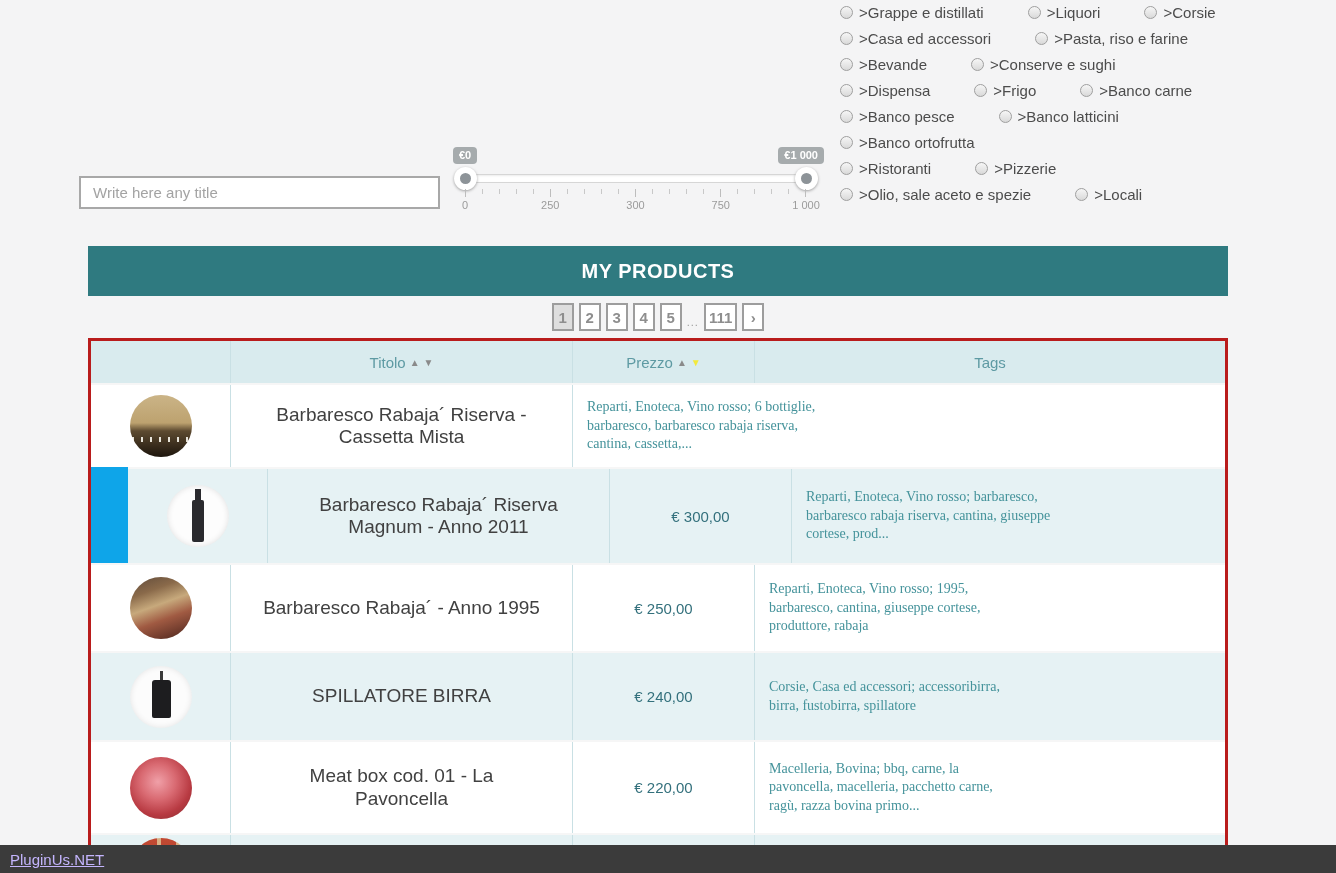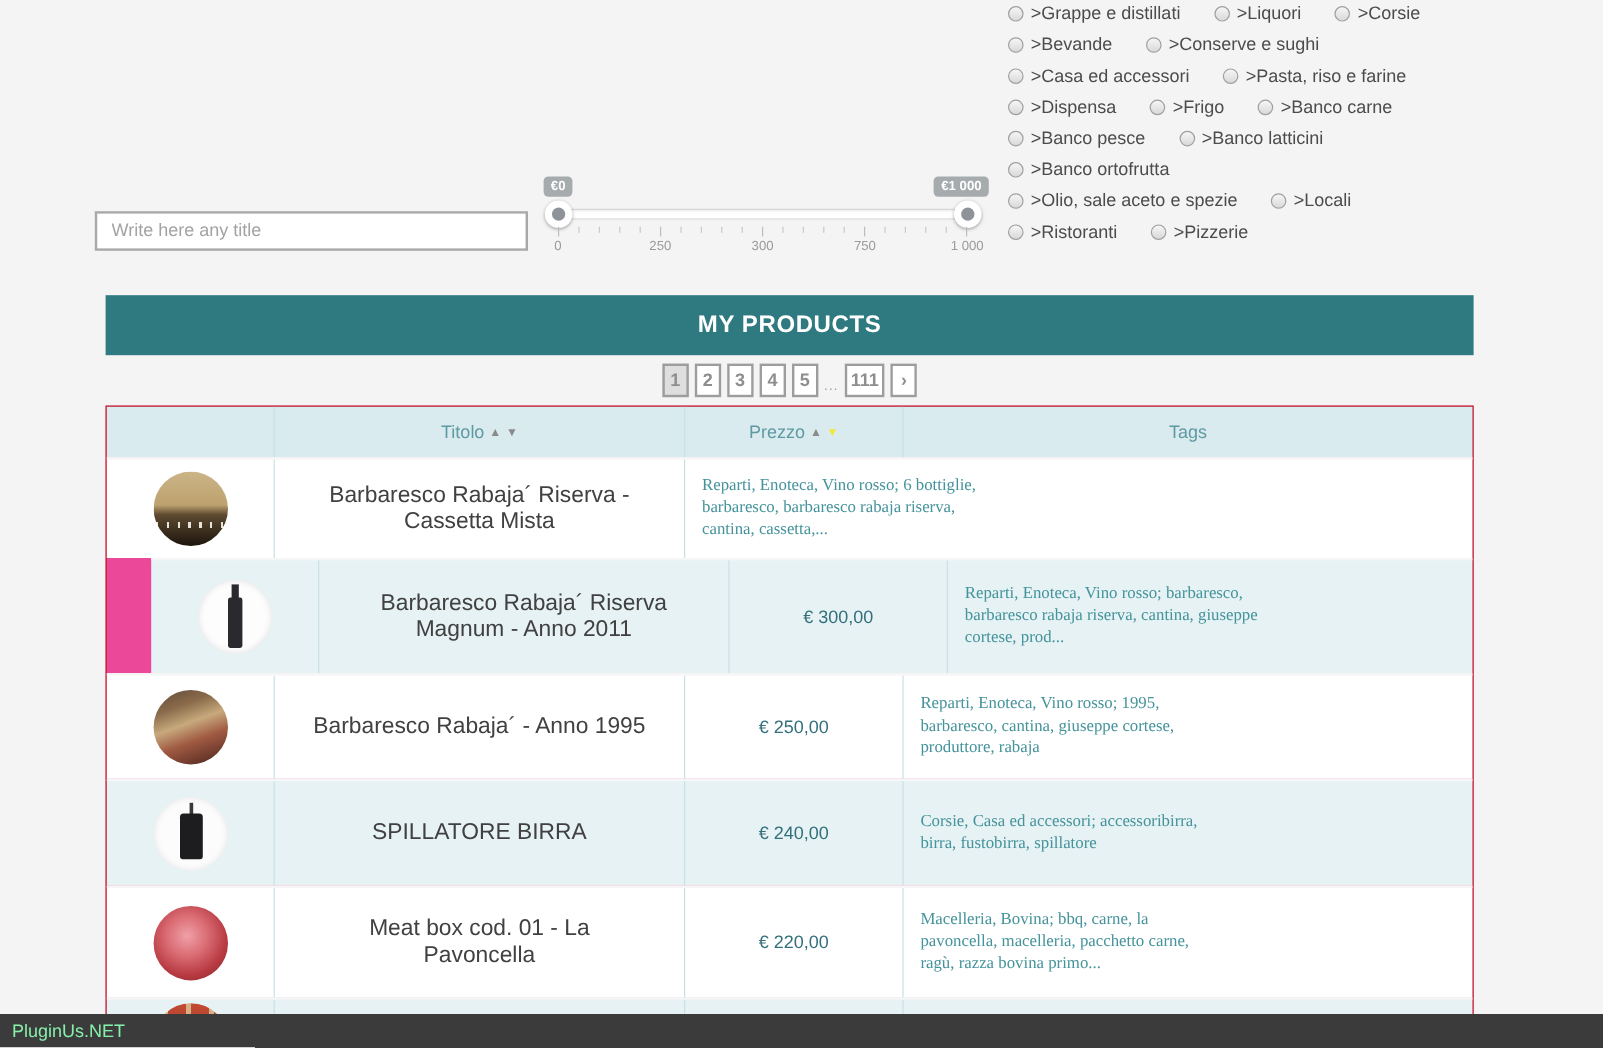--- a/index.html
+++ b/index.html
@@ -2,21 +2,21 @@
 <html><head>
 <meta charset="utf-8">
 <title>My Products</title>
 <style>
   * { margin:0; padding:0; box-sizing:border-box; }
   body { background:#eceaec; font-family:"Liberation Sans", sans-serif; }
   .page { position:relative; width:1336px; height:873px; overflow:hidden; background:#f4f4f5; }
 
   
   .filters { position:absolute; left:840px; top:3px; width:400px; }
-  .filter-row { display:flex; column-gap:28px; margin-bottom:8px; align-items:flex-start; height:18px; }
+  .filter-row { display:flex; column-gap:44px; margin-bottom:8px; align-items:center; height:18px; }
   .filter-item { display:flex; align-items:center; gap:6px; cursor:pointer; }
   .radio { width:13px; height:13px; border-radius:50%; border:1px solid #9f9f9f;
            background:linear-gradient(180deg,#f6f6f6,#d9d9d9); flex:none; }
   .filter-label { font-size:15px; color:#4c4c4c; white-space:nowrap; }
 
   
   .search-input { position:absolute; left:79px; top:176px; width:361px; height:33px;
                   border:2px solid #a8a8a8; background:#fff; padding:0 12px;
                   font-size:15px; color:#555; font-family:"Liberation Sans",sans-serif; outline:none; }
   .search-input::placeholder { color:#a3a3a3; }
@@ -51,21 +51,21 @@
   
   .pagination { position:absolute; left:88px; top:303px; width:1140px; display:flex;
                 justify-content:center; align-items:flex-end; gap:5px; }
   .page-box { min-width:22px; height:28px; border:2px solid #9d9d9d; background:#fff;
               display:flex; align-items:center; justify-content:center; padding:0 3px;
               font-size:15px; font-weight:bold; color:#8e8e8e; cursor:pointer; }
   .page-box.active { background:#dedede; }
   .page-ellipsis { font-size:11px; color:#9b9b9b; padding-bottom:3px; letter-spacing:1px; }
 
   
-  .table { position:absolute; left:88px; top:338px; width:1140px; border:1px solid #b91c1c; background:#ec4899; }
+  .table { position:absolute; left:88px; top:338px; width:1140px; border:3px solid #b91c1c; background:#0ea5e9; }
   .thead { display:flex; height:42px; background:#d9ebee; align-items:stretch; }
   .th { display:flex; align-items:center; justify-content:center; gap:4px;
         font-size:15px; color:#5e9aa3; }
   .col-img { width:139px; flex:none; }
   .col-title { width:342px; flex:none; }
   .col-price { width:182px; flex:none; }
   .col-tags { flex:1; }
   .th + .th, .cell + .cell { border-left:1px solid #c9e0e4; }
   .sort { font-size:10px; color:#8a8a8a; cursor:pointer; }
   .sort.active { color:#f2e93c; }
@@ -92,21 +92,21 @@
   .thumb-6 { background-image:
       repeating-linear-gradient(90deg, rgba(0,0,0,0) 0 8px, #d9b085 8px 12px, rgba(0,0,0,0) 12px 19px),
       linear-gradient(180deg,#c24a33 0%,#9e3424 100%); }
   .trow.partial { height:15px; overflow:hidden; border-top:2px solid #f6f6f6; }
   .trow.partial .cell { align-items:flex-start; }
   .trow.partial .thumb { margin-top:3px; }
 
   
   .footer-bar { position:absolute; left:0; top:845px; width:1336px; height:28px; background:#3b3b3b;
                 display:flex; align-items:center; padding-left:10px; }
-  .footer-brand { color:#86efac; font-size:15px; }
+  .footer-brand { color:#c4b5fd; font-size:15px;text-decoration:underline; }
 </style>
 </head>
 <body>
 
 <div class="page">
 
   <div class="filters">
     <div class="filter-row">
       <div class="filter-item">
         <span class="radio"></span>
@@ -117,40 +117,40 @@
         <span class="filter-label">&gt;Liquori</span>
       </div>
       <div class="filter-item">
         <span class="radio"></span>
         <span class="filter-label">&gt;Corsie</span>
       </div>
     </div>
     <div class="filter-row">
       <div class="filter-item">
         <span class="radio"></span>
+        <span class="filter-label">&gt;Casa ed accessori</span>
+      </div>
+      <div class="filter-item">
+        <span class="radio"></span>
+        <span class="filter-label">&gt;Pasta, riso e farine</span>
+      </div>
+    </div>
+    <div class="filter-row">
+      <div class="filter-item">
+        <span class="radio"></span>
         <span class="filter-label">&gt;Bevande</span>
       </div>
       <div class="filter-item">
         <span class="radio"></span>
         <span class="filter-label">&gt;Conserve e sughi</span>
       </div>
     </div>
     <div class="filter-row">
       <div class="filter-item">
         <span class="radio"></span>
-        <span class="filter-label">&gt;Casa ed accessori</span>
-      </div>
-      <div class="filter-item">
-        <span class="radio"></span>
-        <span class="filter-label">&gt;Pasta, riso e farine</span>
-      </div>
-    </div>
-    <div class="filter-row">
-      <div class="filter-item">
-        <span class="radio"></span>
         <span class="filter-label">&gt;Dispensa</span>
       </div>
       <div class="filter-item">
         <span class="radio"></span>
         <span class="filter-label">&gt;Frigo</span>
       </div>
       <div class="filter-item">
         <span class="radio"></span>
         <span class="filter-label">&gt;Banco carne</span>
       </div>
@@ -167,35 +167,35 @@
     </div>
     <div class="filter-row">
       <div class="filter-item">
         <span class="radio"></span>
         <span class="filter-label">&gt;Banco ortofrutta</span>
       </div>
     </div>
     <div class="filter-row">
       <div class="filter-item">
         <span class="radio"></span>
+        <span class="filter-label">&gt;Ristoranti</span>
+      </div>
+      <div class="filter-item">
+        <span class="radio"></span>
+        <span class="filter-label">&gt;Pizzerie</span>
+      </div>
+    </div>
+    <div class="filter-row">
+      <div class="filter-item">
+        <span class="radio"></span>
         <span class="filter-label">&gt;Olio, sale aceto e spezie</span>
       </div>
       <div class="filter-item">
         <span class="radio"></span>
         <span class="filter-label">&gt;Locali</span>
-      </div>
-    </div>
-    <div class="filter-row">
-      <div class="filter-item">
-        <span class="radio"></span>
-        <span class="filter-label">&gt;Ristoranti</span>
-      </div>
-      <div class="filter-item">
-        <span class="radio"></span>
-        <span class="filter-label">&gt;Pizzerie</span>
       </div>
     </div>
   </div>
 
   <input class="search-input" type="text" placeholder="Write here any title" style="">
 
   <div class="slider">
     <span class="tooltip min">€0</span>
     <span class="tooltip max">€1 000</span>
     <div class="track"></div>

